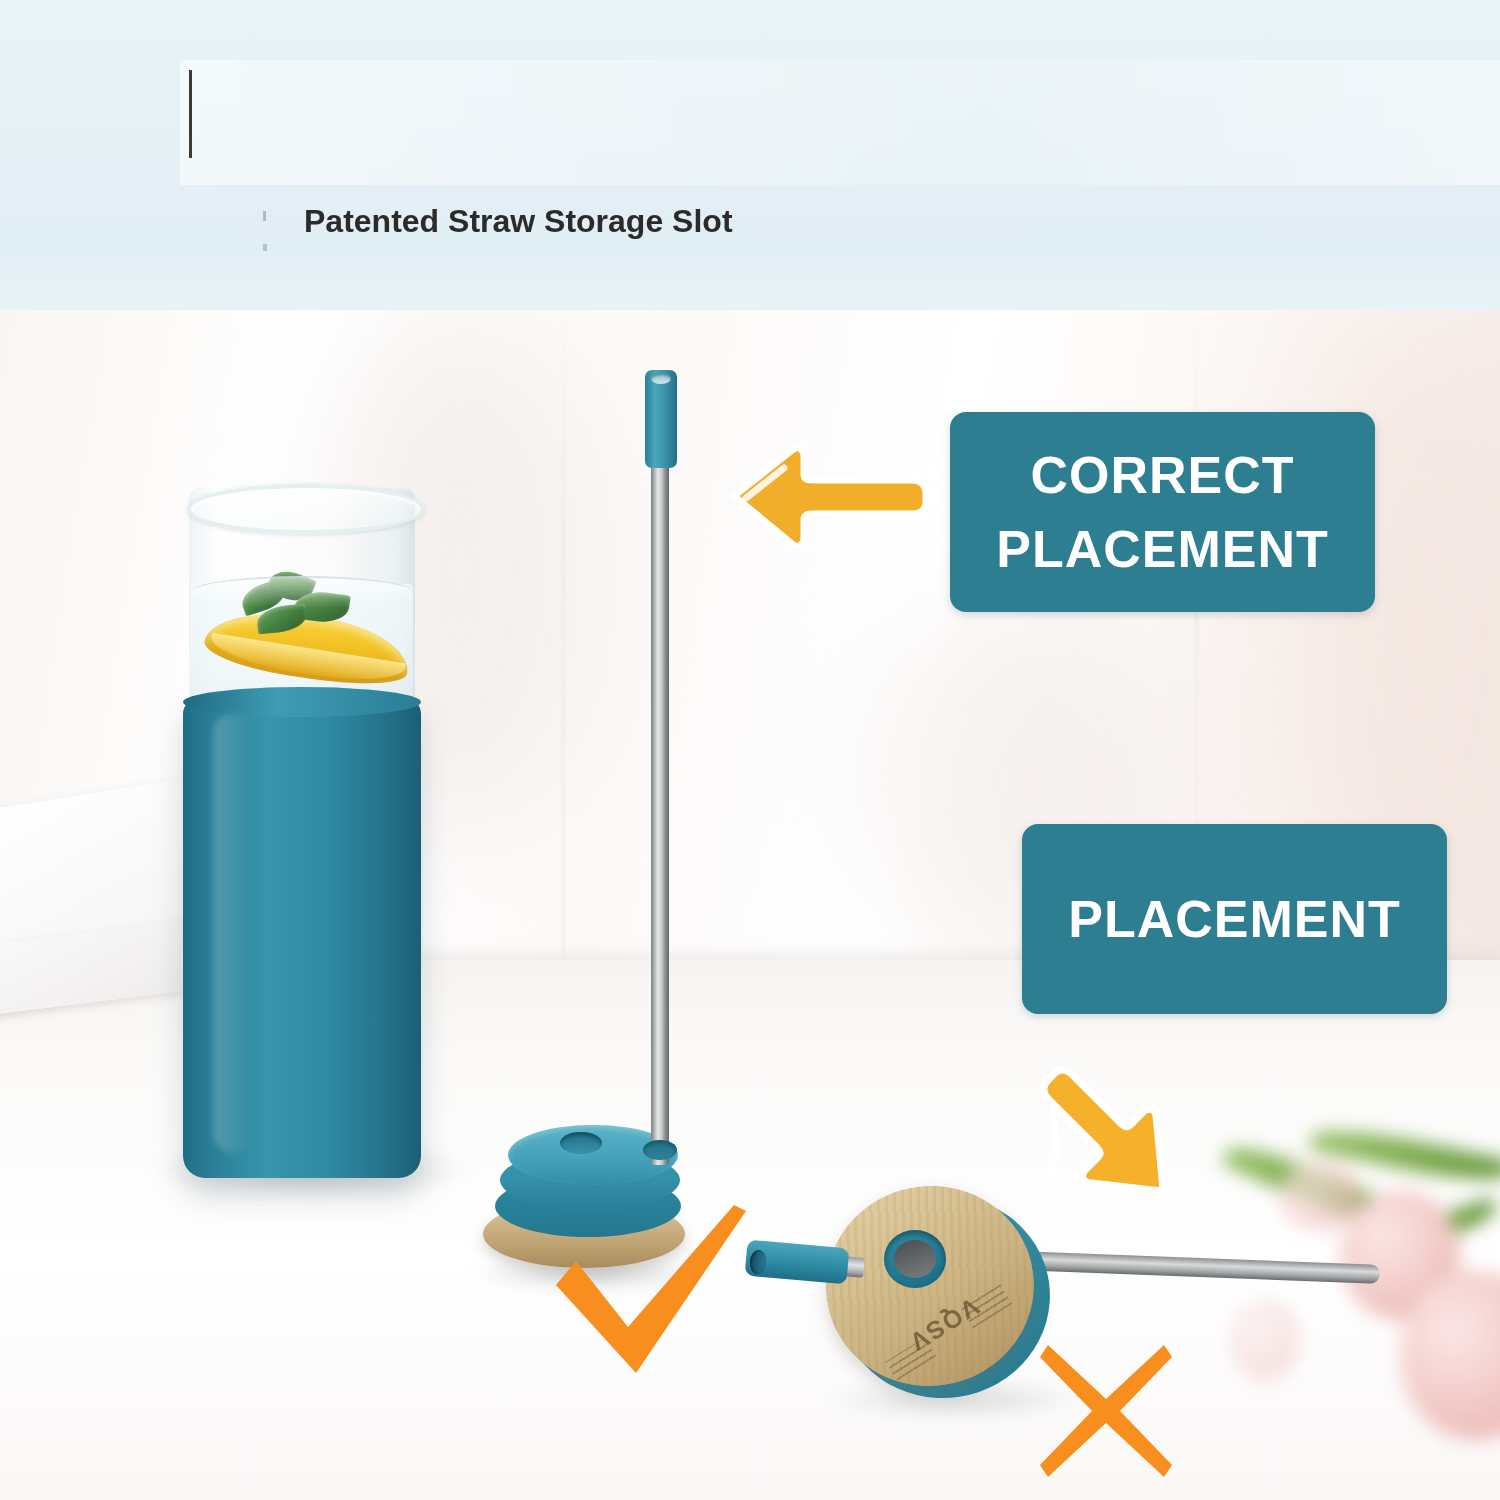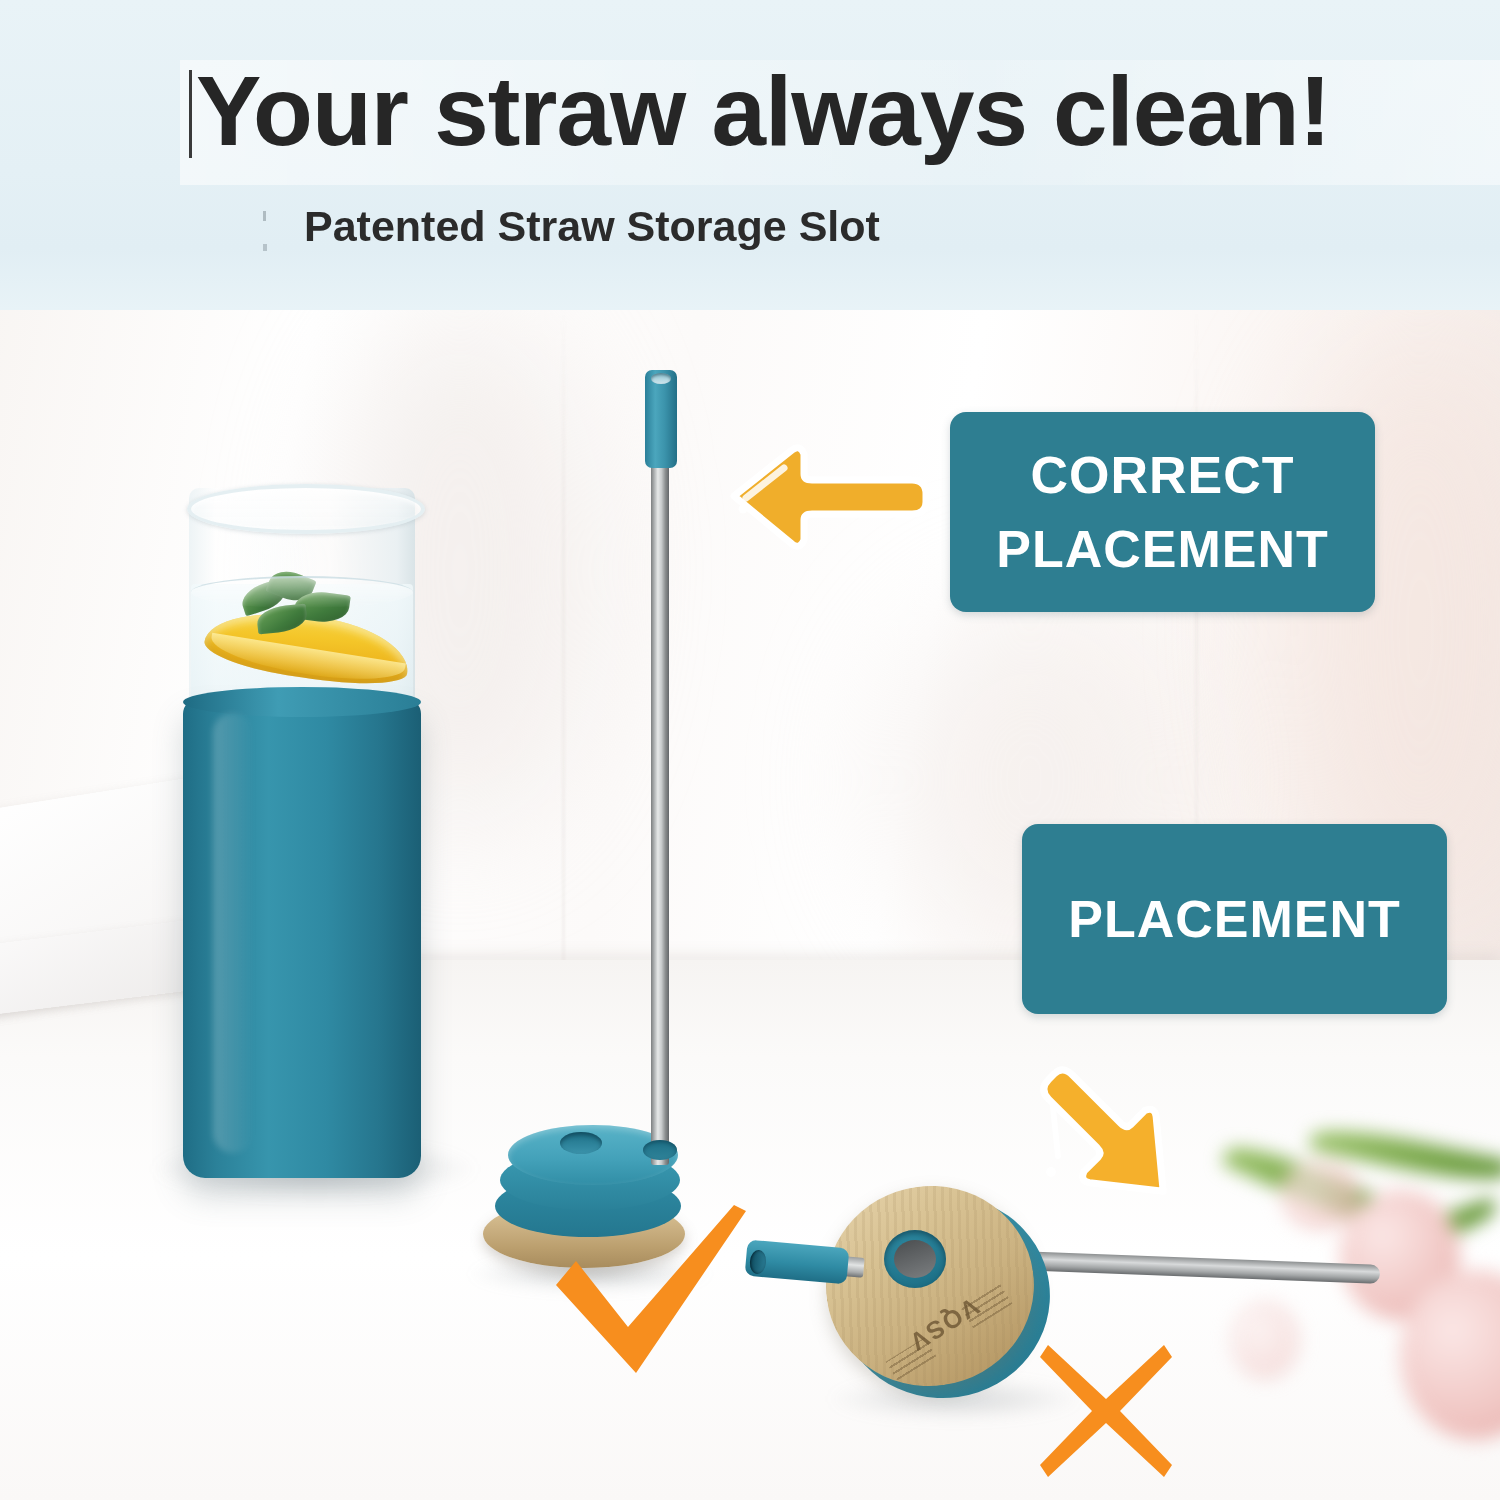--- a/index.html
+++ b/index.html
@@ -272,21 +272,21 @@
   .title{
     position:absolute;left:196px;top:62px;width:1300px;
     font-size:98px;font-weight:bold;color:#262626;letter-spacing:-1px;
     line-height:1;white-space:nowrap;
   }
   .title-caret{
     position:absolute;left:189px;top:70px;width:3px;height:88px;background:#3a3a3a;
   }
   .subtitle{
     position:absolute;left:304px;top:205px;width:1100px;
-    font-size:43px;font-weight:bold;color:#2b2b2b;line-height:1;white-space:nowrap;
+    font-size:32px;font-weight:bold;color:#2b2b2b;line-height:1;white-space:nowrap;
   }
   .sub-dot{position:absolute;left:263px;top:211px;width:3px;height:10px;background:#9aa6ad;opacity:.7;}
   .sub-dot2{position:absolute;left:263px;top:244px;width:4px;height:7px;background:#9aa6ad;opacity:.6;}
 
   
   .badge{
     position:absolute;
     background:#2e7e91;color:#fff;border-radius:16px;
     display:flex;flex-direction:column;align-items:center;justify-content:center;
     font-weight:bold;line-height:1.16;text-align:center;
@@ -404,19 +404,18 @@
     <span>CORRECT</span>
     <span>PLACEMENT</span>
   </div>
   <div class="badge" id="badge-mistake">
     <span>PLACEMENT</span>
   </div>
 
   <div class="header">
     <div class="header-sheen"></div>
     <div class="title-caret"></div>
-    <div class="title">Your straw always clean!</div>
     <div class="sub-dot"></div>
     <div class="sub-dot2"></div>
     <div class="subtitle">Patented Straw Storage Slot</div>
   </div>
 
 </div>
 
 </body></html>

